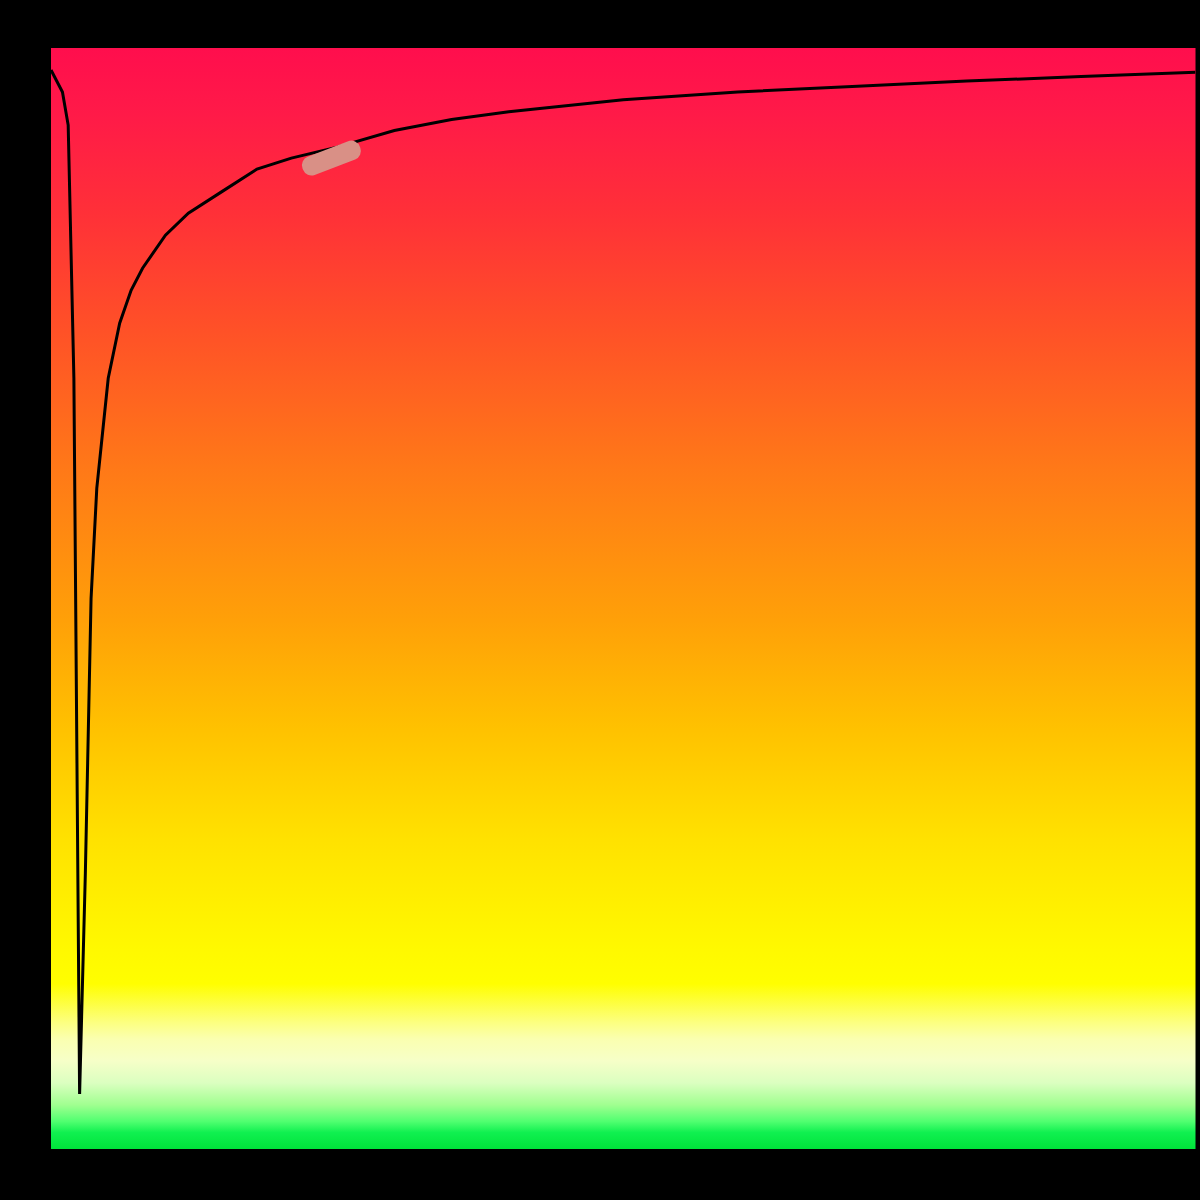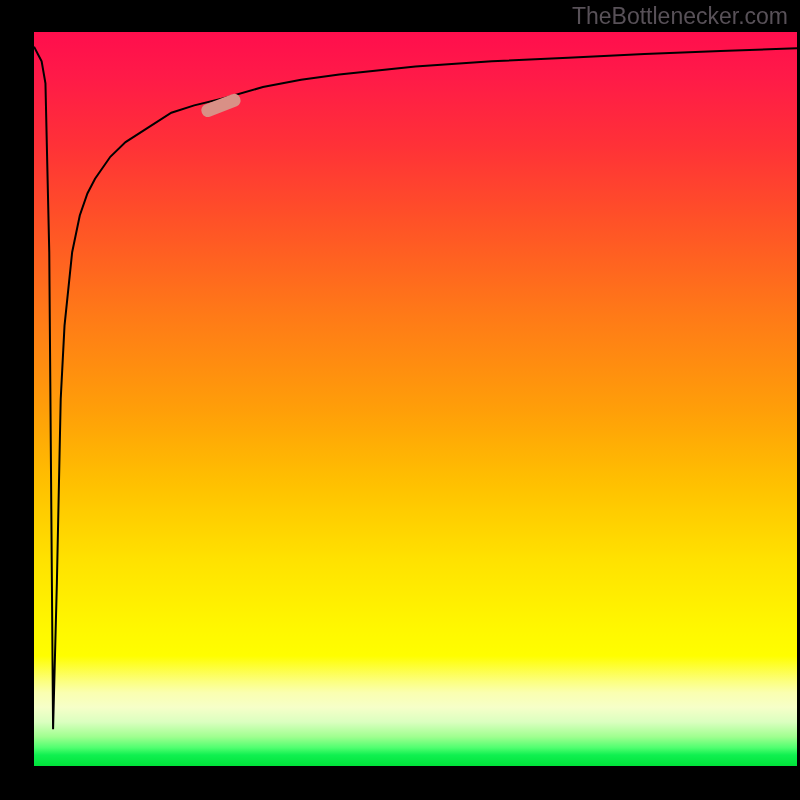--- a/index.html
+++ b/index.html
@@ -66,20 +66,19 @@
       width: 763px;
       height: 734px;
       pointer-events: none;
     }
   </style>
 </head>
 <body>
 
 <div class="container">
   <div class="parent">
-    <div class="watermark">TheBottlenecker.com</div>
     <div class="gradient-area"></div>
     <svg class="curve-svg" viewBox="0 0 763 734" preserveAspectRatio="none">
       <path id="curve-path" fill="none" stroke="#000" stroke-width="2.0" d="M0.00 14.68 L3.81 22.02 L7.63 29.36 L11.45 51.38 L15.26 220.20 L19.07 697.30 L22.89 550.50 L26.71 367.00 L30.52 293.60 L38.15 220.20 L45.78 183.50 L53.41 161.48 L61.04 146.80 L76.30 124.78 L91.56 110.10 L114.45 95.42 L137.34 80.74 L160.23 73.40 L190.75 66.06 L228.90 55.05 L267.05 47.71 L305.20 42.57 L381.50 34.50 L457.80 29.36 L534.10 25.69 L610.40 22.02 L686.70 19.08 L763.00 16.15"></path>
       <rect id="highlight-marker" fill="#d99086" stroke="none" rx="6" ry="6" x="166.50" y="66.90" width="40.88" height="13.00" transform="rotate(-21.05 186.94 73.40)"></rect>
     </svg>
   </div>
 </div>
 
 </body></html>

